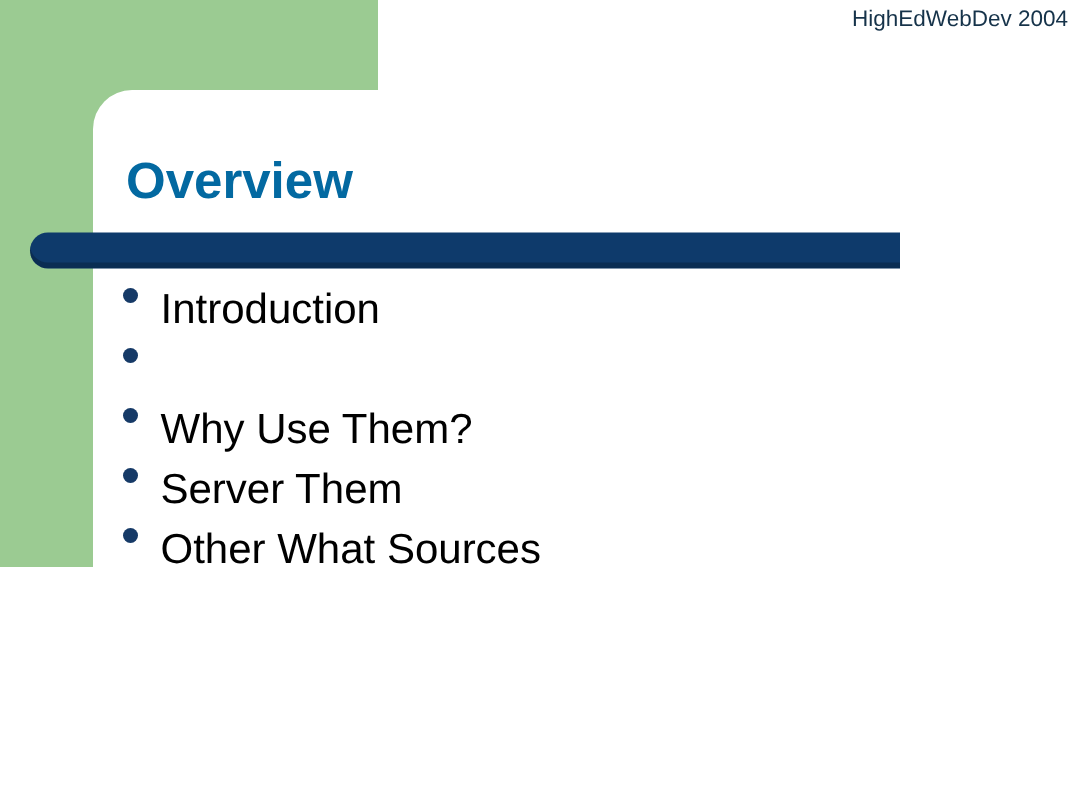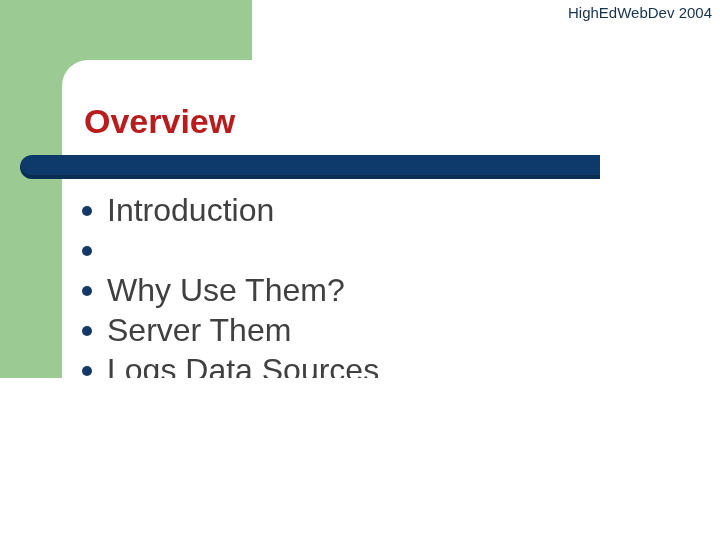--- a/index.html
+++ b/index.html
@@ -43,21 +43,21 @@
     color: #16334A;
     white-space: nowrap;
   }
   .slide-title {
     position: absolute;
     left: 84px;
     top: 101px;
     font-size: 34px;
     line-height: 40px;
     font-weight: bold;
-    color: #b91c1c;
+    color: #0369a1;
     letter-spacing: 0px;
   }
   .accent-bar {
     position: absolute;
     left: 20px;
     top: 155px;
     width: 580px;
     height: 24px;
     background: #0E3A6B;
     border-radius: 12px 0 0 12px;
@@ -67,24 +67,23 @@
     position: absolute;
     left: 82px;
     top: 190px;
     width: 600px;
     margin: 0;
     padding: 0;
     list-style: none;
   }
   .bullet-item {
     display: flex;
-    align-items: center;
     height: 40px;
-    color: #404040;
-    font-size: 32px;
+    color: #000000;
+    font-size: 28px;
   }
   .dot {
     flex: 0 0 auto;
     width: 10px;
     height: 10px;
     border-radius: 50%;
     background: #163A67;
     margin-right: 15px;
     margin-top: 2px;
   }
@@ -112,19 +111,19 @@
       <li class="bullet-item">
         <span class="dot"></span>
         <span class="bullet-text">Why Use Them?</span>
       </li>
       <li class="bullet-item">
         <span class="dot"></span>
         <span class="bullet-text">Server Them</span>
       </li>
       <li class="bullet-item">
         <span class="dot"></span>
-        <span class="bullet-text">Logs Data Sources</span>
+        <span class="bullet-text">Other What Sources</span>
       </li>
       <li class="bullet-item">
         <span class="dot"></span>
       </li>
     </ul>
 </div>
 
 </body></html>

